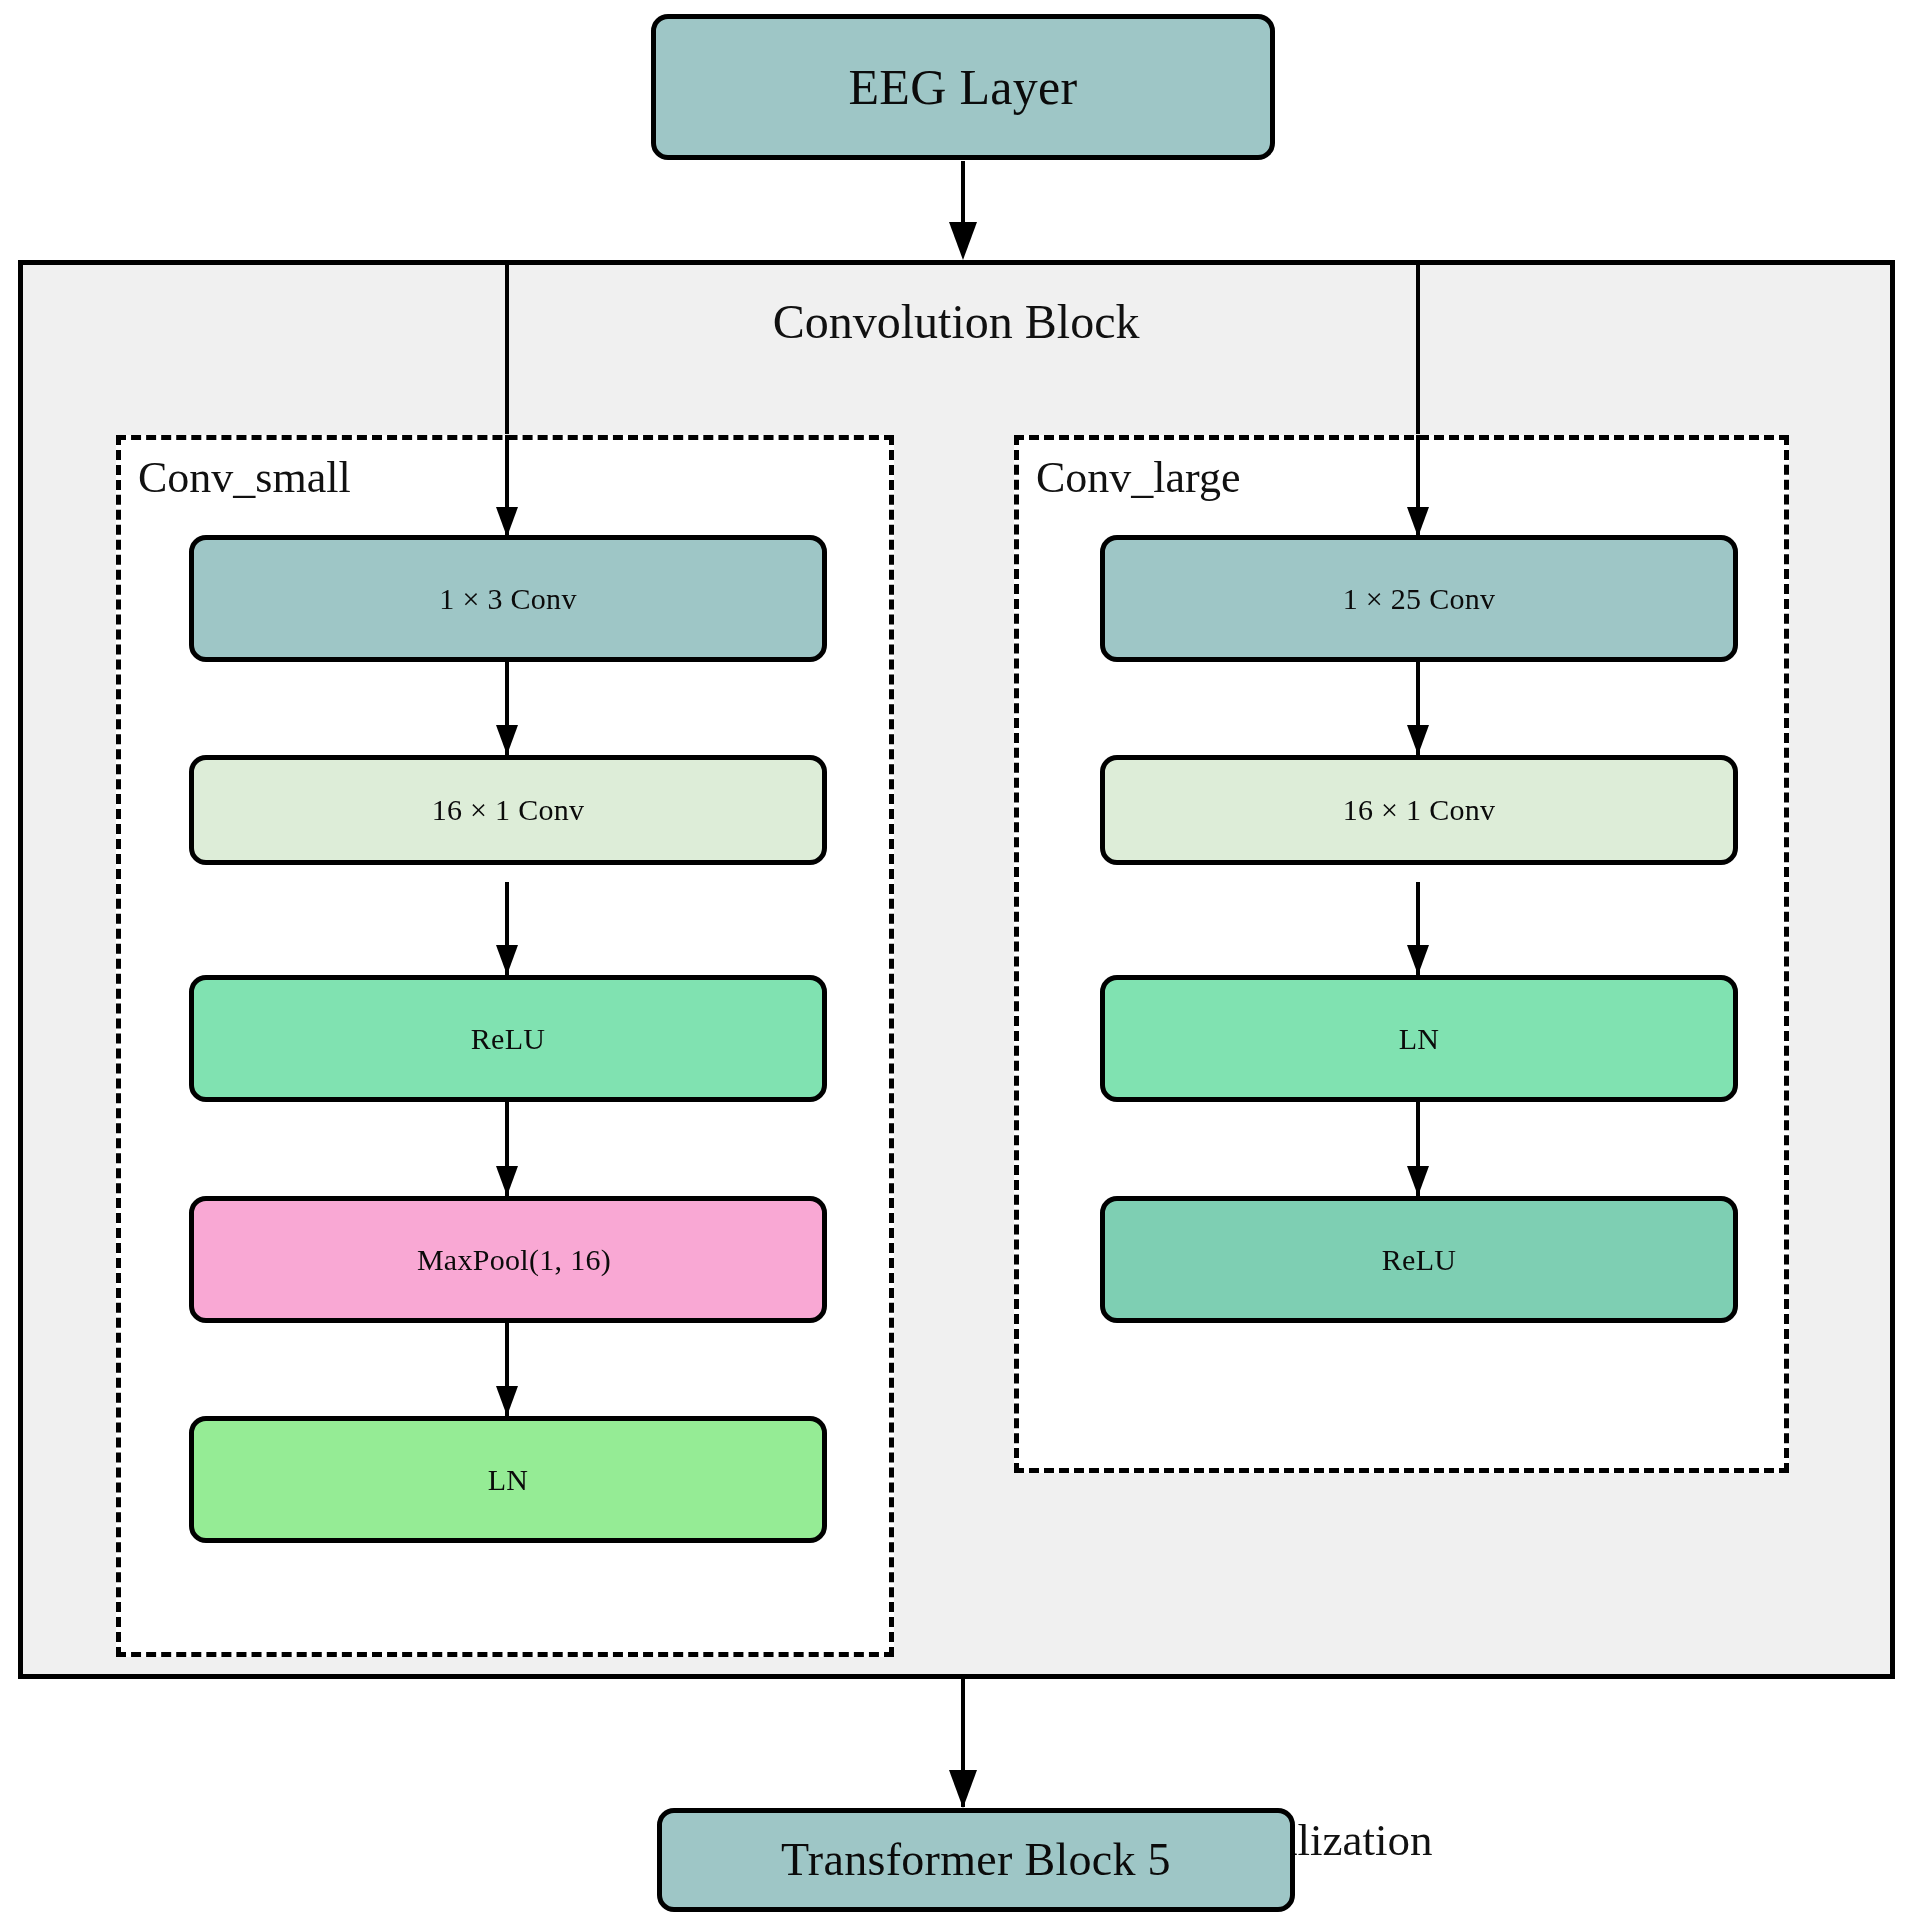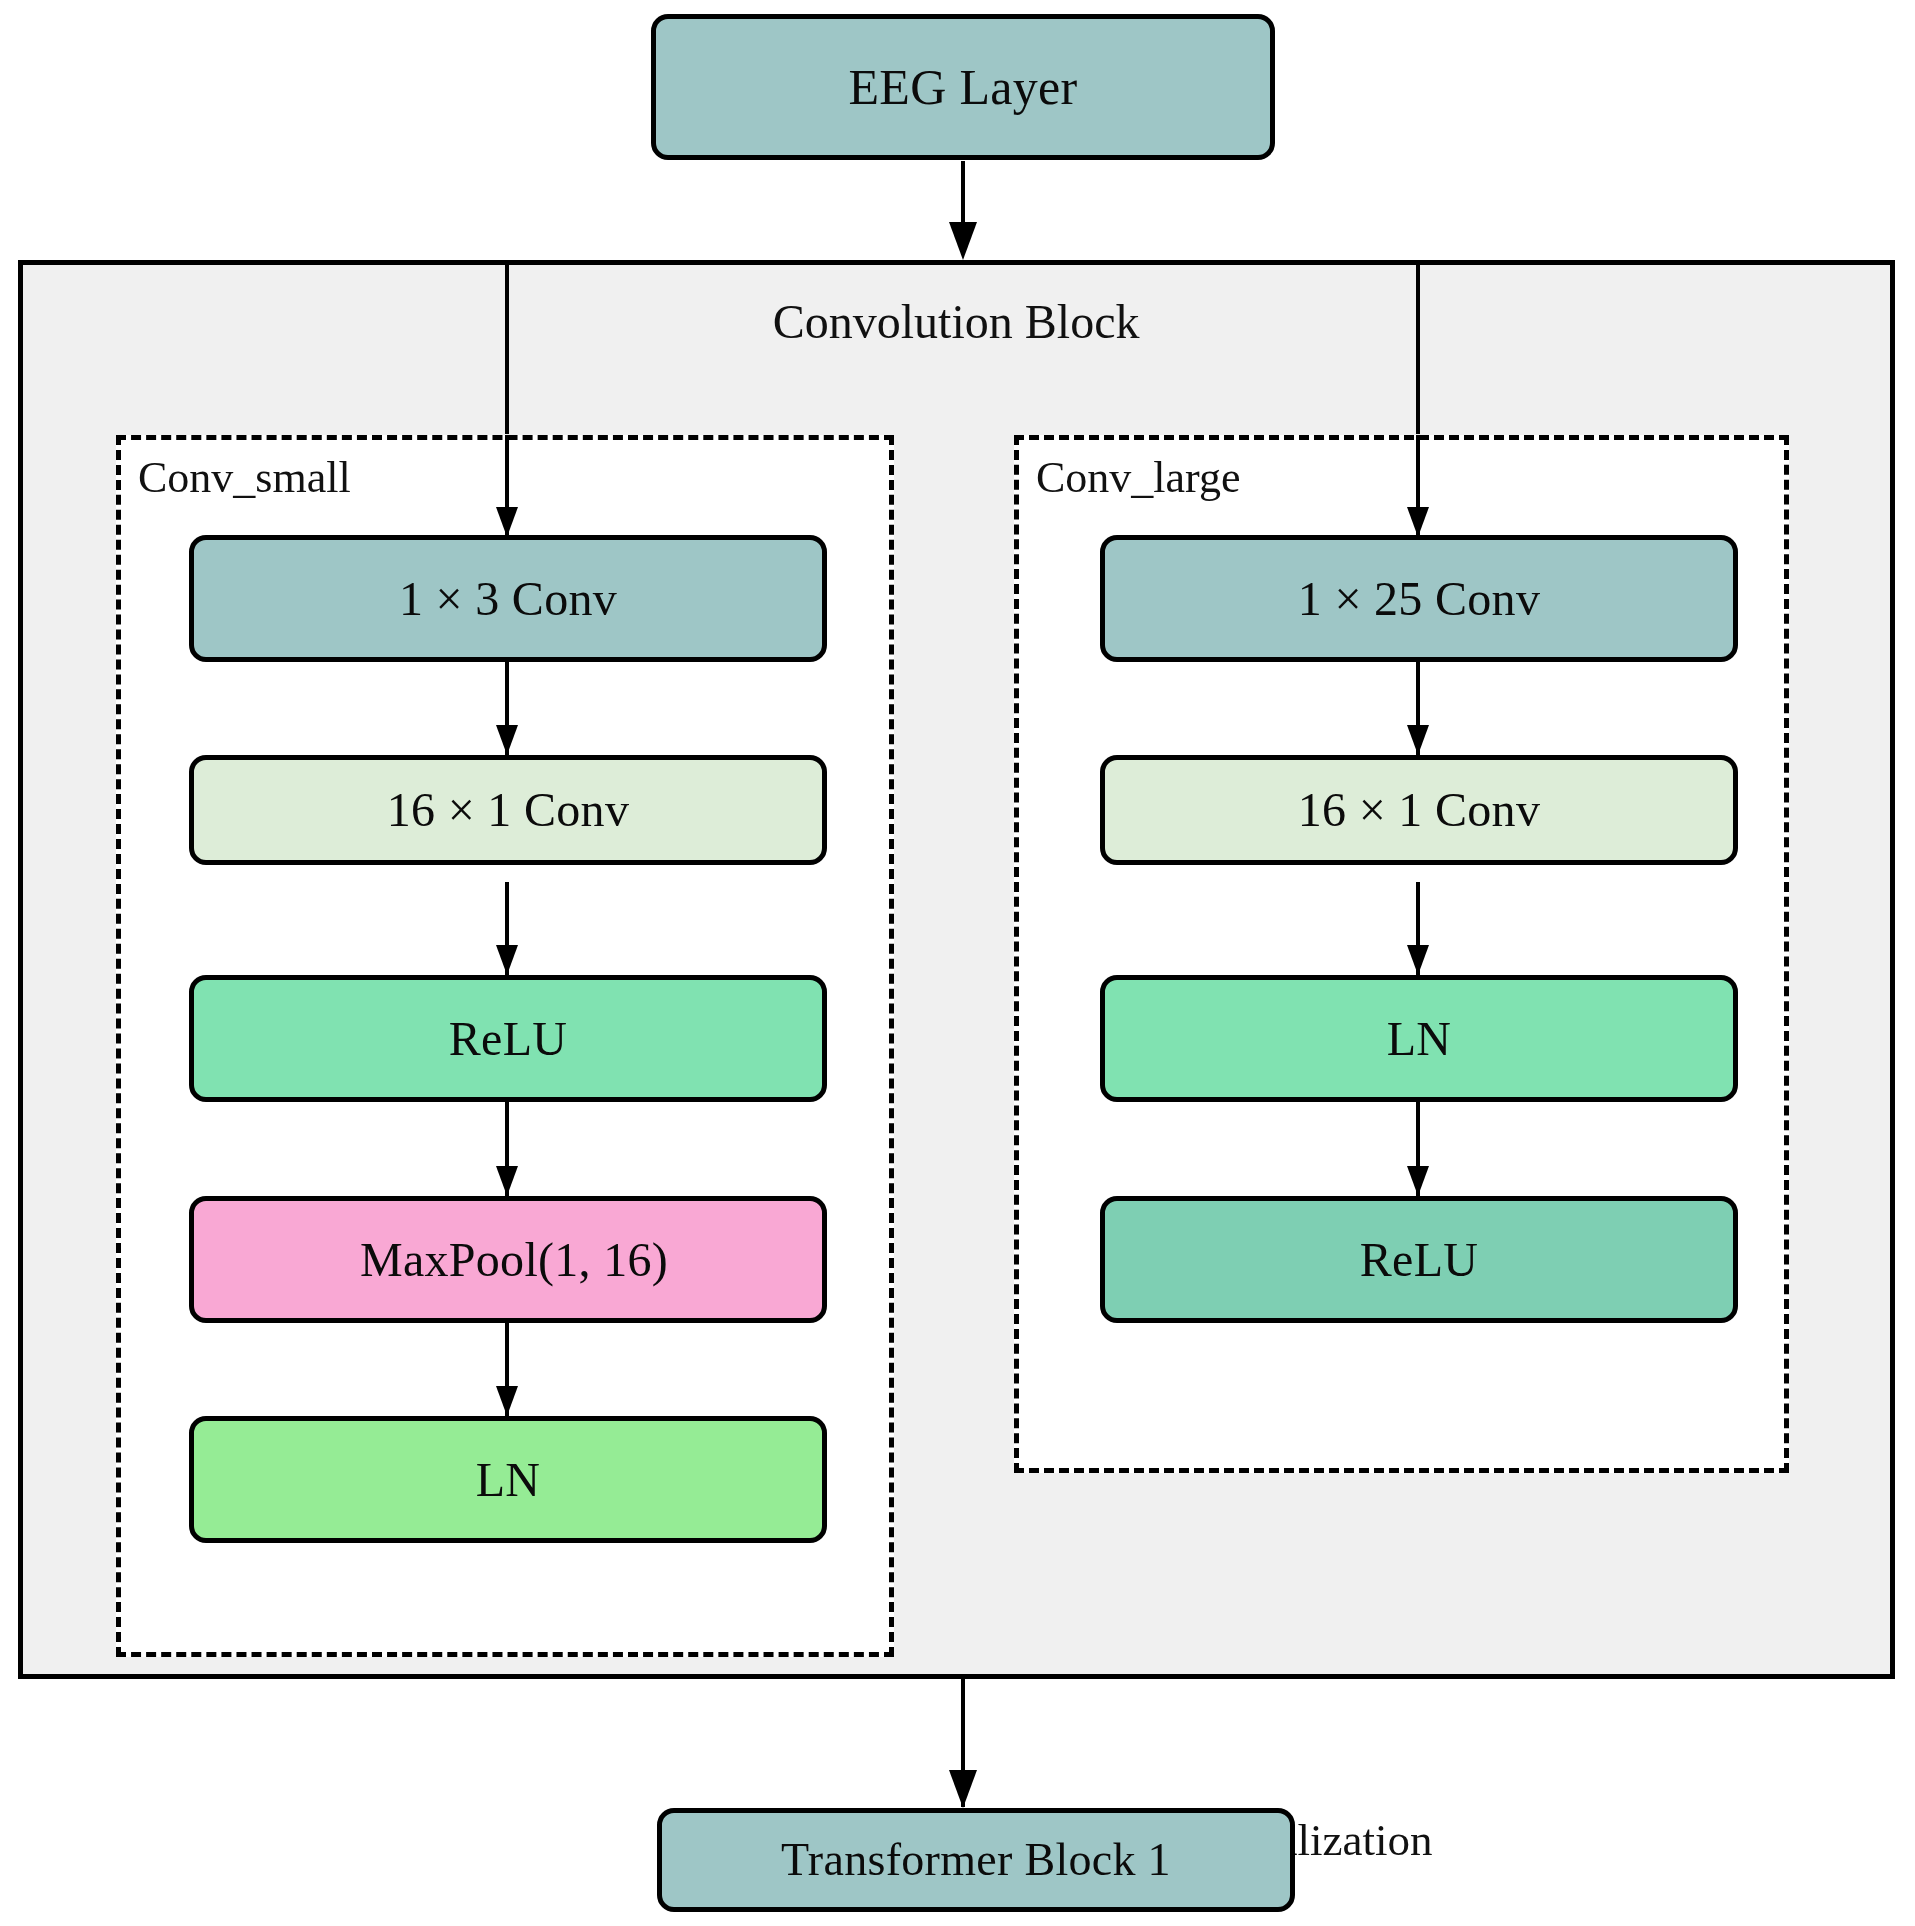--- a/index.html
+++ b/index.html
@@ -102,21 +102,21 @@
     position: absolute;
     top: 11.7px;
     left: 17px;
     font-size: 44px;
     color: #111;
     white-space: nowrap;
   }
 
   
   .layer {
-    font-size: 48px;
+    font-size: 30px;
   }
   .col-left  { left: 189px;  width: 638px; }
   .col-right { left: 1100px; width: 638px; }
 
   .r0 { top: 535px;  height: 127px; }
   .r1 { top: 755px; height: 110px; }
   .r2 { top: 975px; height: 127px; }
   .r3 { top: 1196px; height: 127px; }
   .r4 { top: 1416px; height: 127px; }
 
@@ -260,17 +260,17 @@
   <div class="node layer col-right r3" style="background:#7ECFB3;">
     <span>ReLU</span>
   </div>
 
   <div class="arrow" style="left:963px; top:1679px;">
     <div class="shaft" style="height:128px;"></div>
     <div class="head" style="top:91px;"></div>
   </div>
 
   <div class="node" id="node-output" style="background:#9EC6C6;">
-    <span>Transformer Block 1</span>
+    <span>Transformer Block 5</span>
   </div>
 
 </div>
 
 
 </body></html>

